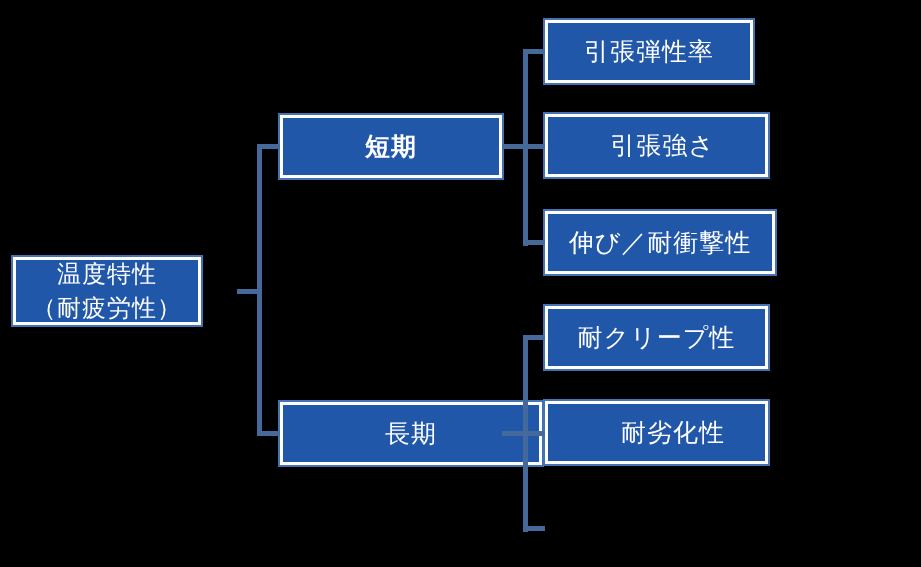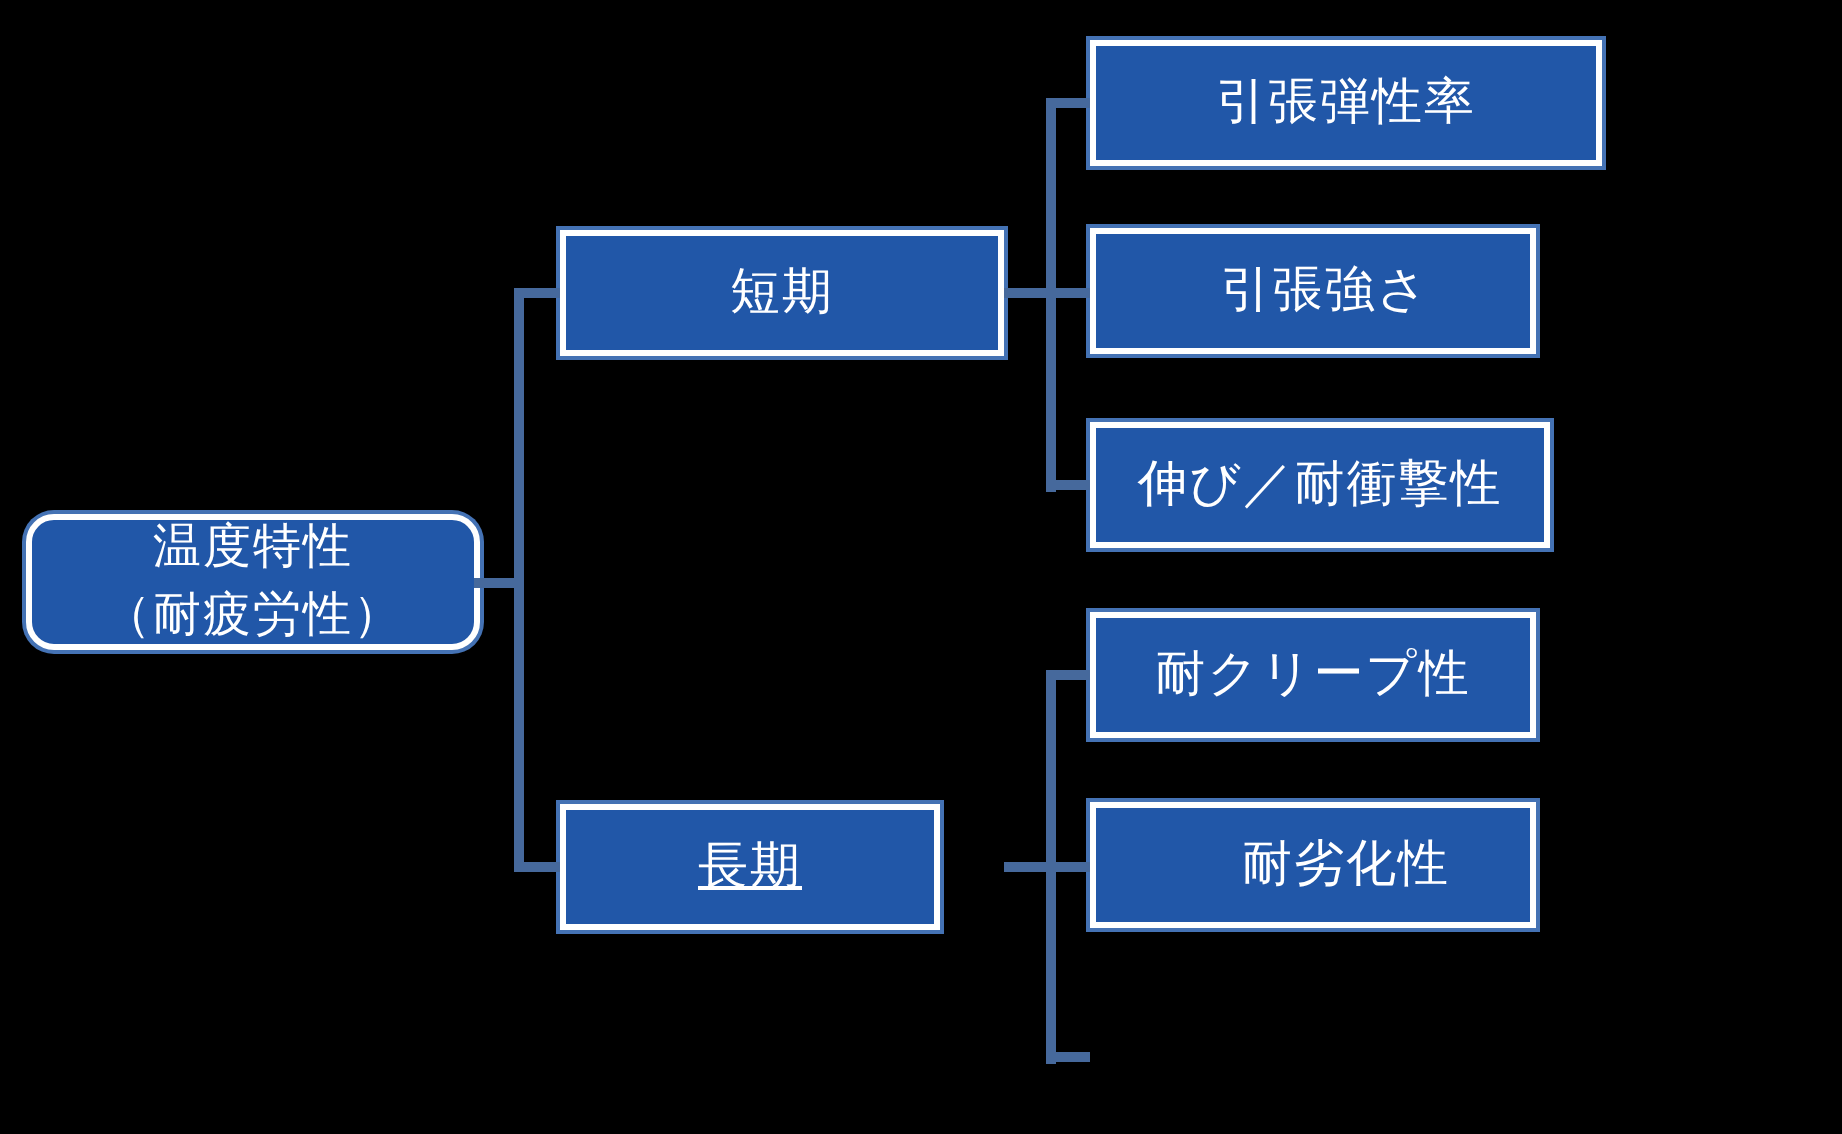--- a/index.html
+++ b/index.html
@@ -38,33 +38,33 @@
   .conn{
     position:absolute;
     background:var(--connector);
   }
 </style>
 </head>
 <body>
 
 <div class="canvas">
 
-  <div class="node root" style="left:13px;top:257px;width:227px;height:68px;border-radius:14px;">
+  <div class="node root" style="left:13px;top:257px;width:188px;height:68px;">
     <span>温度特性</span>
     <span>（耐疲労性）</span>
   </div>
 
-  <div class="node" style="left:280px;top:115px;width:222px;height:63px;">
+  <div class="node" style="left:280px;top:115px;width:222px;height:63px;font-weight:bold;">
     <span>短期</span>
   </div>
-  <div class="node" style="left:280px;top:402px;width:190px;height:63px;text-decoration:underline;">
+  <div class="node" style="left:280px;top:402px;width:262px;height:63px;">
     <span>長期</span>
   </div>
 
-  <div class="node" style="left:545px;top:20px;width:256px;height:63px;">
+  <div class="node" style="left:545px;top:20px;width:208px;height:63px;">
     <span>引張弾性率</span>
   </div>
   <div class="node" style="left:545px;top:114px;width:223px;height:63px;padding-left:12px;">
     <span>引張強さ</span>
   </div>
   <div class="node" style="left:545px;top:211px;width:230px;height:63px;">
     <span>伸び／耐衝撃性</span>
   </div>
 
   <div class="node" style="left:545px;top:306px;width:223px;height:63px;">

